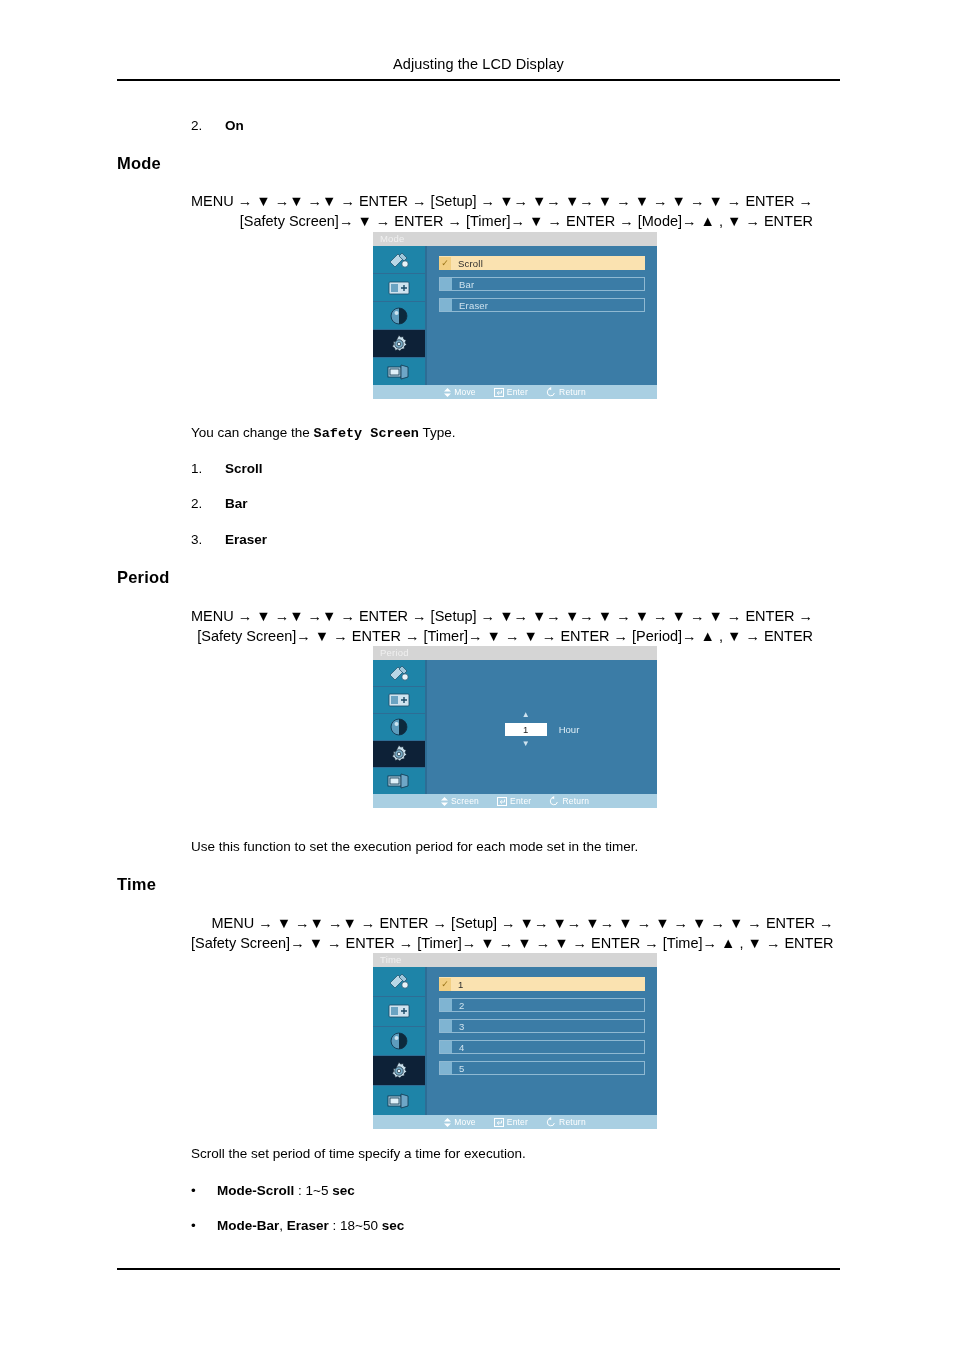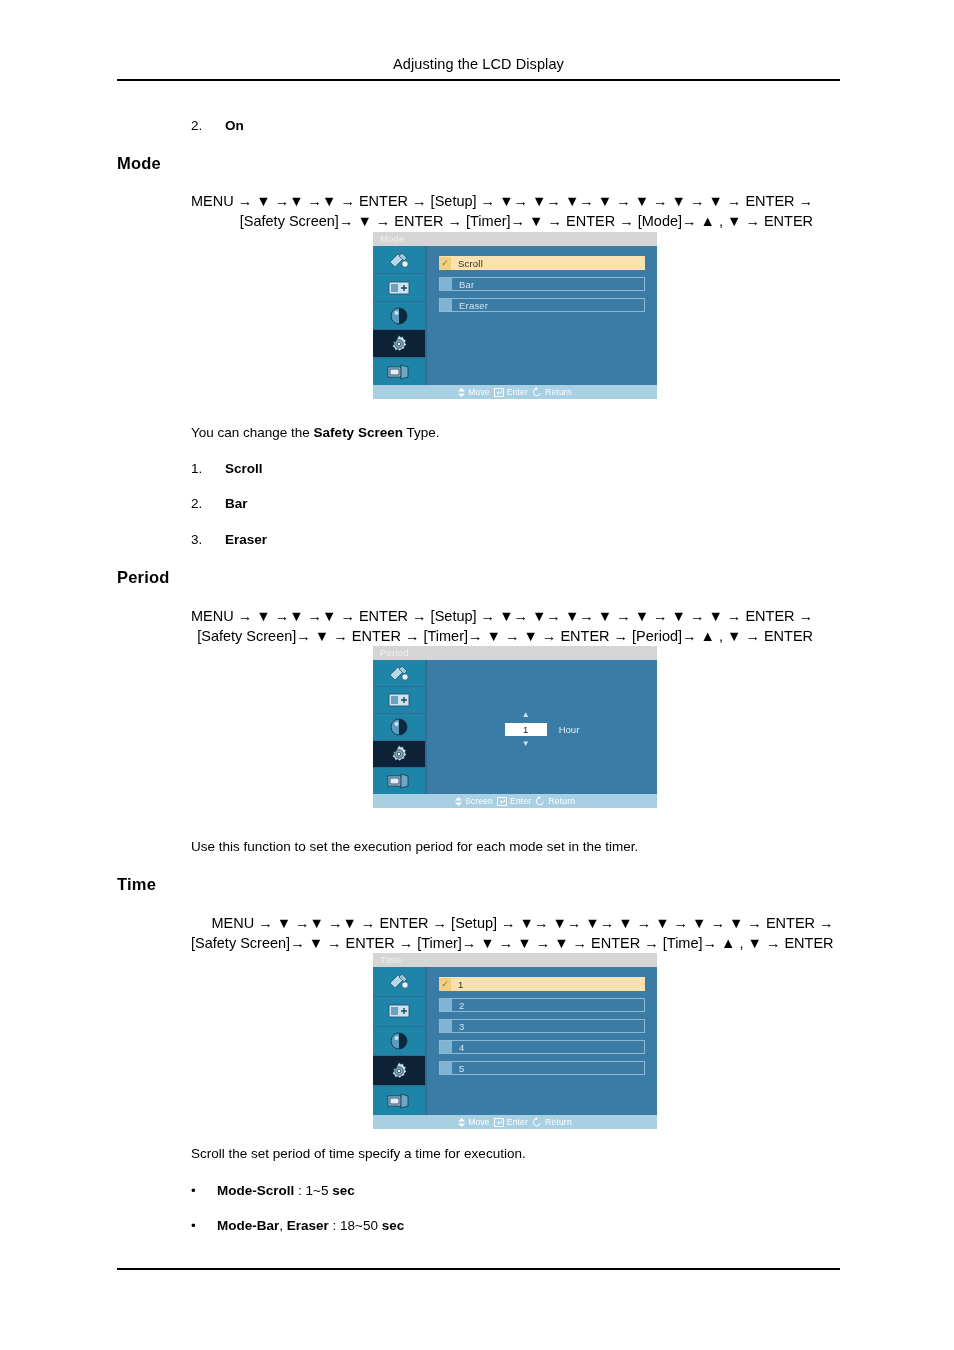--- a/index.html
+++ b/index.html
@@ -73,21 +73,21 @@
     letter-spacing: 0.2px;
   }
 
   .para {
     position: absolute;
     left: 191px;
     font-size: 13.5px;
     color: #000;
     white-space: nowrap;
   }
-  .para b { font-weight: bold; }
+  .para b { font-weight: bold; font-family: Liberation Mono, monospace; }
 
   .bullet {
     position: absolute;
     left: 191px;
     font-size: 13.5px;
     white-space: nowrap;
   }
   .bullet .dot {
     position: absolute;
     left: 0; top: 0;
@@ -243,21 +243,21 @@
     margin-left: 12px;
     margin-top: 1px;
   }
 
   .osd-foot {
     height: 14px;
     background: #a9cfe2;
     display: flex;
     align-items: center;
     justify-content: center;
-    gap: 4px;
+    gap: 18px;
     font-size: 8.5px;
     color: #ffffff;
     letter-spacing: 0.2px;
   }
   .foot-item {
     display: flex;
     align-items: center;
     gap: 3px;
   }
   .foot-item svg { display: block; }

